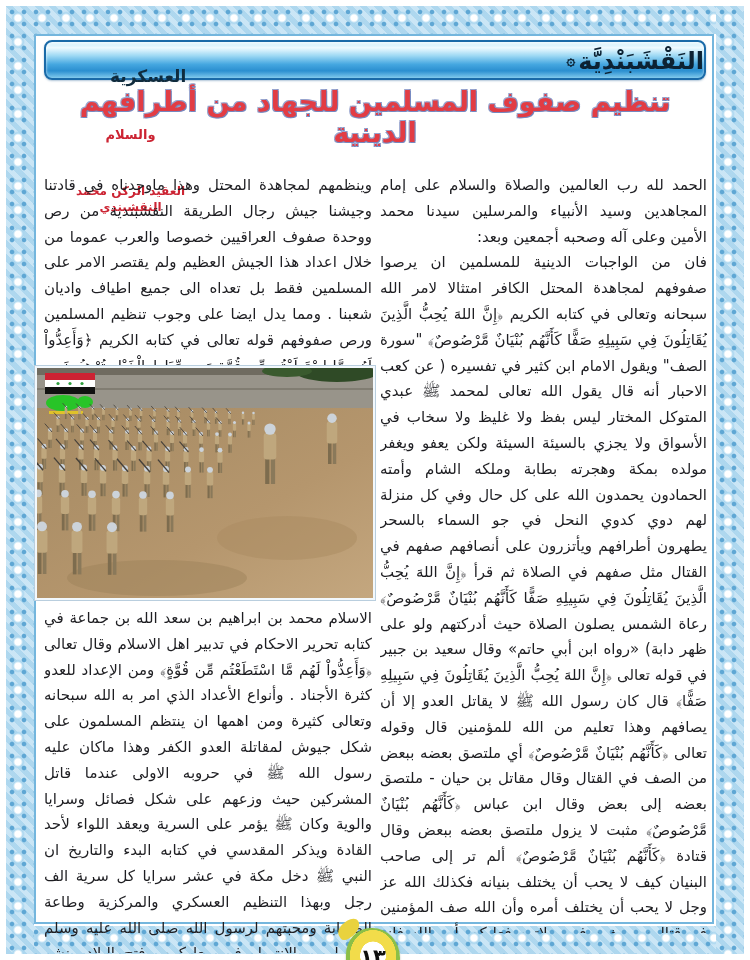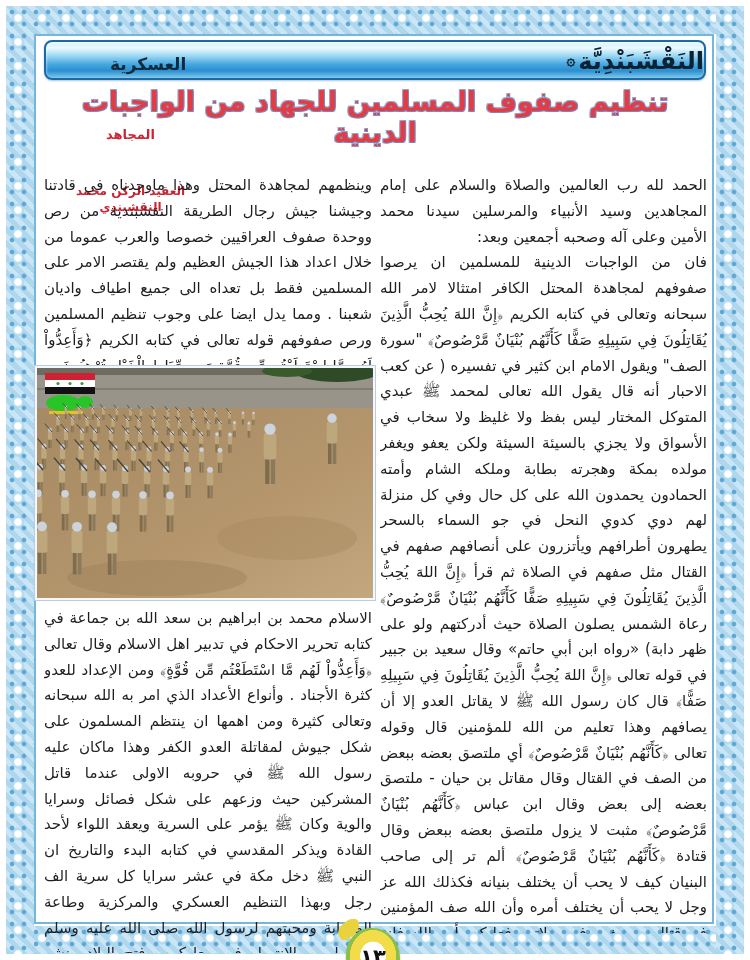--- a/index.html
+++ b/index.html
@@ -22,21 +22,21 @@
   
   .header-bar{position:absolute;left:44px;top:40px;width:662px;height:40px;border-radius:8px;
       border:2px solid #1a6aa8;box-sizing:border-box;
       background:linear-gradient(180deg,#bfe9fa 0%,#effbff 16%,#9ed9f4 38%,#45a7e0 62%,#2b8fd0 80%,#7fc9ec 100%);
       box-shadow:inset 0 2px 3px rgba(255,255,255,.8), 0 1px 2px rgba(30,90,140,.35);}
   .header-bar .issue{position:absolute;right:18px;top:0;height:36px;line-height:36px;
       font-size:17px;font-weight:bold;color:#0f2b3d;}
   .header-bar .masthead{position:absolute;left:0;right:0;top:0;height:36px;line-height:36px;
       font-size:24px;font-weight:bold;color:#0c2233;letter-spacing:1px;}
   .header-bar .orn{font-size:15px;vertical-align:4px;margin-right:3px;}
-  .header-bar .section{position:absolute;left:64px;top:4px;height:36px;line-height:36px;
+  .header-bar .section{position:absolute;left:64px;top:16px;height:36px;line-height:36px;
       font-size:17px;font-weight:bold;color:#0f2b3d;}
 
   
   .title{position:absolute;left:50px;right:50px;top:86px;margin:0;text-align:center;
       direction:rtl;font-size:27px;font-weight:bold;color:#e23c44;
       text-shadow:1px 1px 0 #7588c0,-1px -1px 0 #9aa6cf,-1px 1px 0 #8a97c6,1px -1px 0 #8a97c6;}
   .author{position:absolute;left:48px;top:126px;width:165px;text-align:center;color:#cc2433;
       direction:rtl;line-height:1.35;}
   .author .role{font-size:13px;font-weight:bold;}
   .author .name{font-size:12px;font-weight:bold;margin-top:39px;}
@@ -73,24 +73,24 @@
   <div class="bstrip b-bottom"></div>
   <div class="bstrip b-left"></div>
   <div class="bstrip b-right"></div>
   <div class="inner-frame"></div>
 
   <div class="header-bar">
     <span class="masthead"><span>النَقْشَبَنْدِيَّة</span><span class="orn">۞</span></span>
     <span class="section">العسكرية</span>
   </div>
 
-  <h1 class="title">تنظيم صفوف المسلمين للجهاد من الواجبات الدينية</h1>
+  <h1 class="title">تنظيم صفوف المسلمين للجهاد من أطرافهم الدينية</h1>
 
   <div class="author">
-    <div class="role">المجاهد</div>
+    <div class="role">والسلام</div>
     <div class="name">العقيد الركن محمد النقشبندي</div>
   </div>
 
   <div class="col col-right">
     <p>الحمد لله رب العالمين والصلاة والسلام على إمام المجاهدين وسيد الأنبياء والمرسلين سيدنا محمد الأمين وعلى آله وصحبه أجمعين وبعد:</p>
     <p>فان من الواجبات الدينية للمسلمين ان يرصوا صفوفهم لمجاهدة المحتل الكافر امتثالا لامر الله سبحانه وتعالى في كتابه الكريم ﴿إِنَّ اللهَ يُحِبُّ الَّذِينَ يُقَاتِلُونَ فِي سَبِيلِهِ صَفًّا كَأَنَّهُم بُنْيَانٌ مَّرْصُوصٌ﴾ "سورة الصف" ويقول الامام ابن كثير في تفسيره ( عن كعب الاحبار أنه قال يقول الله تعالى لمحمد ﷺ عبدي المتوكل المختار ليس بفظ ولا غليظ ولا سخاب في الأسواق ولا يجزي بالسيئة السيئة ولكن يعفو ويغفر مولده بمكة وهجرته بطابة وملكه الشام وأمته الحمادون يحمدون الله على كل حال وفي كل منزلة لهم دوي كدوي النحل في جو السماء بالسحر يطهرون أطرافهم ويأتزرون على أنصافهم صفهم في القتال مثل صفهم في الصلاة ثم قرأ ﴿إِنَّ اللهَ يُحِبُّ الَّذِينَ يُقَاتِلُونَ فِي سَبِيلِهِ صَفًّا كَأَنَّهُم بُنْيَانٌ مَّرْصُوصٌ﴾ رعاة الشمس يصلون الصلاة حيث أدركتهم ولو على ظهر دابة) «رواه ابن أبي حاتم» وقال سعيد بن جبير في قوله تعالى ﴿إِنَّ اللهَ يُحِبُّ الَّذِينَ يُقَاتِلُونَ فِي سَبِيلِهِ صَفًّا﴾ قال كان رسول الله ﷺ لا يقاتل العدو إلا أن يصافهم وهذا تعليم من الله للمؤمنين قال وقوله تعالى ﴿كَأَنَّهُم بُنْيَانٌ مَّرْصُوصٌ﴾ أي ملتصق بعضه ببعض من الصف في القتال وقال مقاتل بن حيان - ملتصق بعضه إلى بعض وقال ابن عباس ﴿كَأَنَّهُم بُنْيَانٌ مَّرْصُوصٌ﴾ مثبت لا يزول ملتصق بعضه ببعض وقال قتادة ﴿كَأَنَّهُم بُنْيَانٌ مَّرْصُوصٌ﴾ ألم تر إلى صاحب البنيان كيف لا يحب أن يختلف بنيانه فكذلك الله عز وجل لا يحب أن يختلف أمره وأن الله صف المؤمنين في قتالهم وصفهم في صلاتهم فعليكم بأمر الله فإنه عصمة لمن أخذ به فان من نتيجة رص الصفوف وتنظيمها محبة الله عز وجل ورضاه عنا وفي الحديث عن أبي مُوسَى عن النبي ﷺ قال (إِنَّ الْمُؤْمِنَ لِلْمُؤْمِنِ كَالْبُنْيَانِ يَشُدُّ بَعْضُهُ بَعْضًا وَشَبَّكَ أَصَابِعَهُ) «صحيح البخاري» واذا كان من يصل الصف في الصلاة يصله الله كما يقول النبي ﷺ في حديث طويل فكيف بمن يصل ويرص صفوف المجاهدين ويثبتهم</p>
   </div>
 
   <div class="col col-left-top">
     <p>وينظمهم لمجاهدة المحتل وهذا ماوجدناه في قادتنا وجيشنا جيش رجال الطريقة النقشبندية من رص ووحدة صفوف العراقيين خصوصا والعرب عموما من خلال اعداد هذا الجيش العظيم ولم يقتصر الامر على المسلمين فقط بل تعداه الى جميع اطياف واديان شعبنا . ومما يدل ايضا على وجوب تنظيم المسلمين ورص صفوفهم قوله تعالى في كتابه الكريم ﴿وَأَعِدُّواْ لَهُم مَّا اسْتَطَعْتُم مِّن قُوَّةٍ وَمِن رِّبَاطِ الْخَيْلِ تُرْهِبُونَ بِهِ عَدُوَّ اللهِ وَعَدُوَّكُمْ﴾ "سورة الانفال" يقول شيخ</p>

